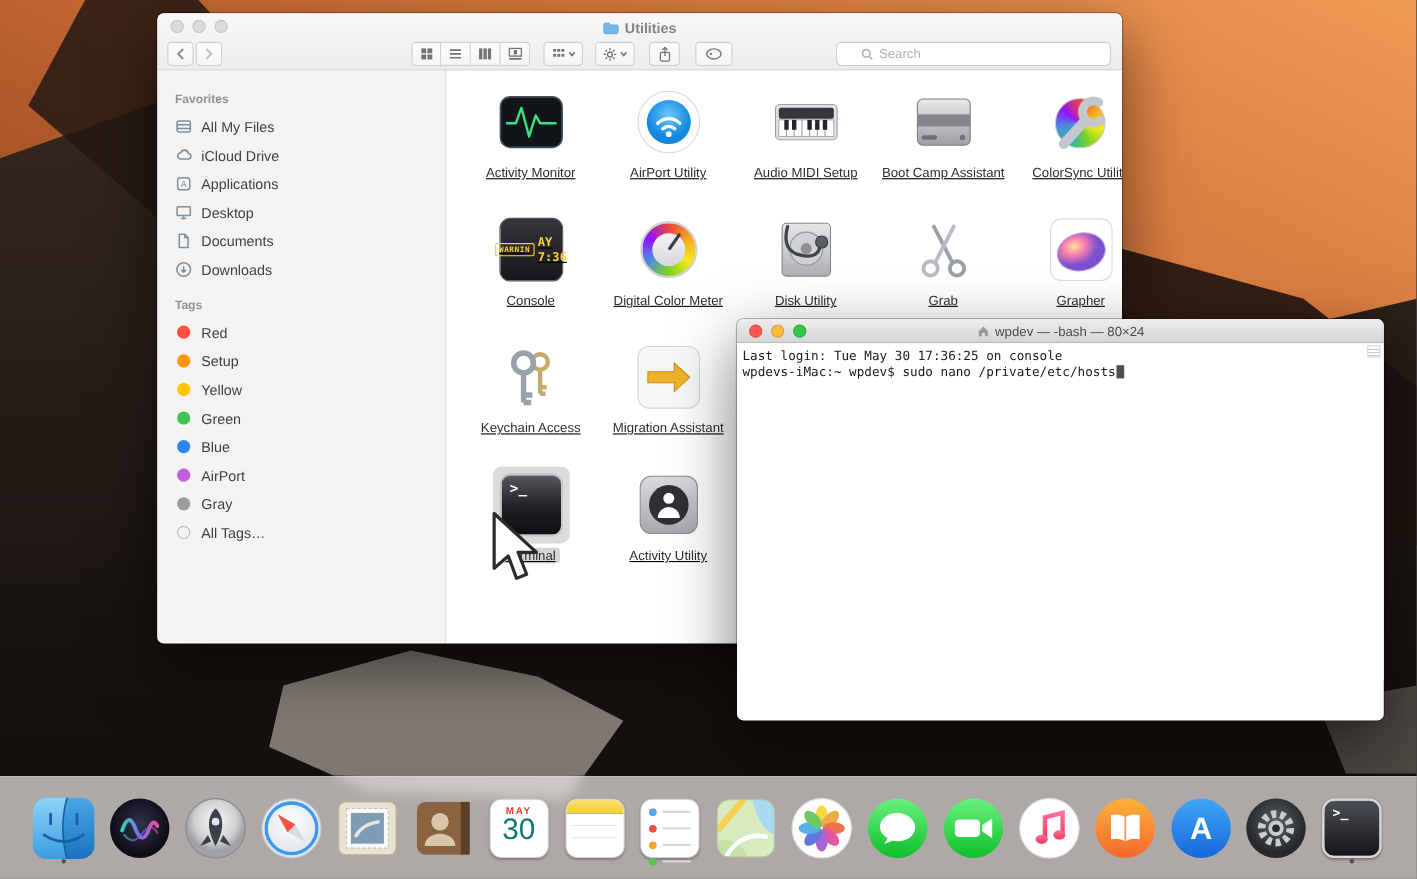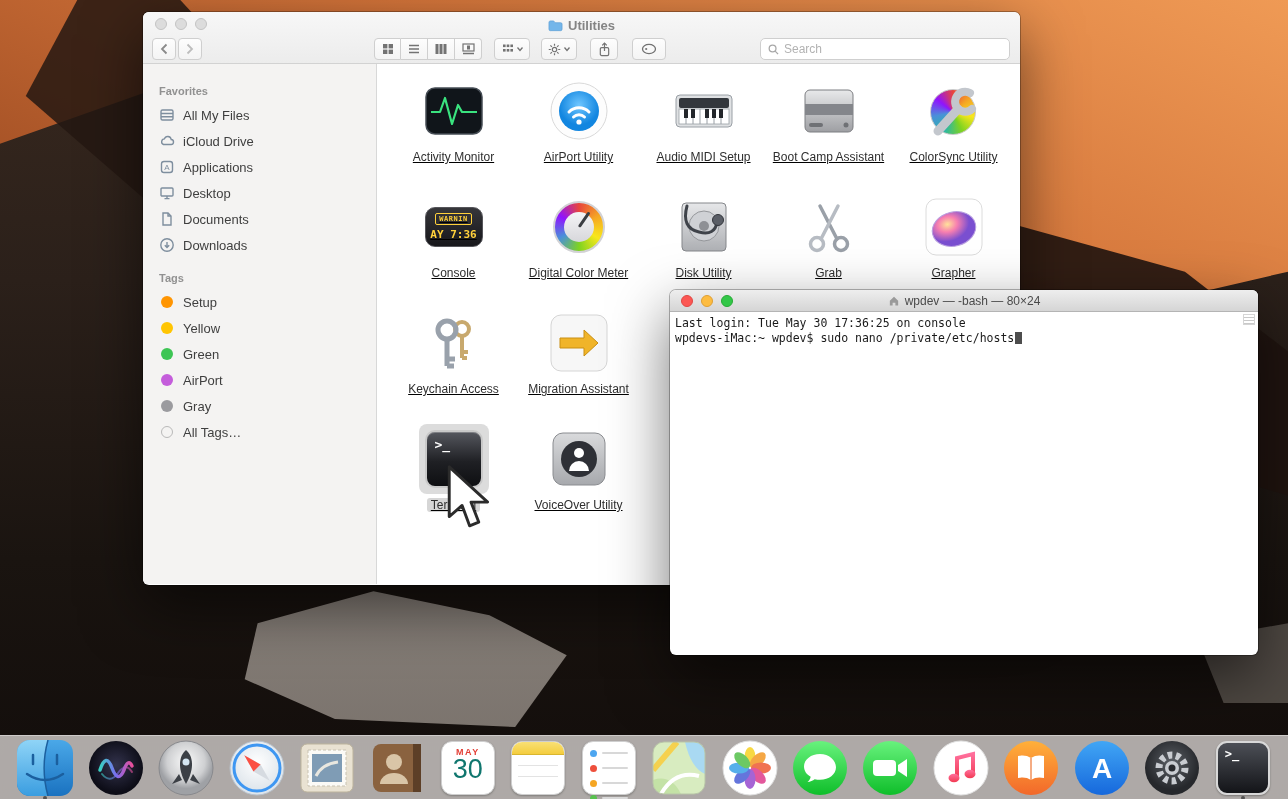--- a/index.html
+++ b/index.html
@@ -32,61 +32,61 @@
   .light.inactive { background:#dcdcdc; border:1px solid #c3c3c3; }
   .light.red { background:#fc5753; border:1px solid #df4744; }
   .light.yellow { background:#fdbc40; border:1px solid #de9f34; }
   .light.green { background:#33c748; border:1px solid #27aa35; }
   .f-title { position:absolute; top:4px; left:0; right:0; text-align:center; font-size:13px; font-weight:bold; color:#848484; display:flex; align-items:center; justify-content:center; gap:5px; height:18px; }
   .tb-btn { position:absolute; top:26px; height:22px; background:linear-gradient(#fdfdfd,#f4f4f4); border:1px solid #cfcfcf; border-radius:4px; display:flex; align-items:center; justify-content:center; color:#737373; }
   .seg { display:flex; }
   .seg .tb-seg { width:27px; height:22px; background:linear-gradient(#fdfdfd,#f4f4f4); border:1px solid #cfcfcf; border-left:none; display:flex; align-items:center; justify-content:center; }
   .seg .tb-seg:first-child { border-left:1px solid #cfcfcf; border-radius:4px 0 0 4px; }
   .seg .tb-seg:last-child { border-radius:0 4px 4px 0; }
-  .f-search { position:absolute; top:26px; right:10px; width:250px; height:22px; background:#fff; border:1px solid #cfcfcf; border-radius:5px; display:flex; align-items:center; padding:0 7px; gap:5px; }
+  .f-search { position:absolute; top:26px; right:10px; width:250px; height:22px; background:#fff; border:1px solid #cfcfcf; border-radius:5px; display:flex; align-items:center; padding:0 22px; gap:5px; }
   .f-search input { border:none; outline:none; flex:1; font-size:12px; color:#444; background:transparent; font-family:"Liberation Sans",sans-serif; }
   .f-search input::placeholder { color:#b2b2b2; }
 
   .f-body { display:flex; height:520px; }
-  .f-sidebar { width:234px; background:#f4f3f2; border-right:1px solid #d8d8d8; padding-top:13px; flex:none; }
+  .f-sidebar { width:263px; background:#f4f3f2; border-right:1px solid #d8d8d8; padding-top:13px; flex:none; }
   .sb-header { font-size:11px; font-weight:bold; color:#919191; padding-left:16px; margin:8px 0 5px; }
   .sb-item { height:26px; display:flex; align-items:center; gap:8px; padding-left:15px; font-size:13px; color:#3f3f3f; cursor:default;text-align:center; }
   .sb-icon { width:17px; height:17px; flex:none; display:flex; align-items:center; justify-content:center; }
   .tag-dot { width:12px; height:12px; border-radius:50%; flex:none; margin:0 2px 0 3px; }
   .tag-dot.hollow { background:transparent; border:1.5px solid #b9b9b9; }
 
   .f-content { flex:1; background:#fff; display:grid; grid-template-columns:repeat(5,125px); grid-auto-rows:116px; padding:12px 0 0 14px; align-content:start;text-decoration:underline; }
   .cell { display:flex; flex-direction:column; align-items:center; }
   .icon-wrap { width:70px; height:70px; display:flex; align-items:center; justify-content:center; position:relative; }
   .cell .label { margin-top:4px; font-size:12px; line-height:14px; color:#2e2e2e; text-align:center; max-width:114px; }
   .cell.selected .icon-wrap { background:#dcdcdc; border-radius:8px; }
   .cell.selected .label { background:#d6d6d6; border-radius:3px; padding:0 4px; }
 
   
-  .ic-console { width:58px; height:40px; border-radius:10px; background:linear-gradient(#36363a,#17171b); border:1px solid #55555a; display:flex; flex-direction:column; align-items:center; justify-content:center; gap:3px; }
+  .ic-console { width:58px; height:58px; border-radius:10px; background:linear-gradient(#36363a,#17171b); border:1px solid #55555a; display:flex; flex-direction:row; align-items:center; justify-content:center; gap:3px; }
   .cb1 { font:bold 7px "DejaVu Sans Mono",monospace; color:#ffd13b; border:1px solid #ffd13b; padding:1px 3px; border-radius:2px; letter-spacing:.5px; }
   .cb2 { font:bold 11px "DejaVu Sans Mono",monospace; color:#ffd13b; }
   .cwheel-wrap { position:relative; width:64px; height:64px; }
   .cwheel { position:absolute; left:8px; top:10px; width:46px; height:46px; border-radius:50%; background:conic-gradient(#e8453c,#f5a623,#f8e71c,#7ed321,#29b6a8,#4a90d9,#9013fe,#e8453c); border:1px solid #c9c9c9; }
   .ic-dcm { position:relative; width:52px; height:52px; border-radius:50%; background:conic-gradient(#e8453c,#f5a623,#f8e71c,#7ed321,#4a90d9,#9013fe,#e8453c); border:2px solid #d2d2d5; }
   .ic-dcm::after { content:""; position:absolute; inset:9px; border-radius:50%; background:linear-gradient(#f4f4f6,#d7d7db); }
   .dcm-needle { position:absolute; left:50%; top:50%; width:3px; height:18px; background:#3a3d42; border-radius:2px; transform:translate(-50%,-100%) rotate(35deg); transform-origin:bottom center; z-index:2; }
   .ic-term { position:relative; width:58px; height:58px; border-radius:10px; background:linear-gradient(#55575e 0%,#1f2024 55%,#0e0f12 100%); border:2px solid #c9c9c9; box-shadow:inset 0 1px 0 rgba(255,255,255,.25); }
   .term-glyph { position:absolute; left:8px; top:5px; color:#fff; font:bold 13px "DejaVu Sans Mono",monospace; }
 
   
   .terminal { left:670px; top:290px; width:588px; height:365px; background:#fff; z-index:6; }
   .t-header { position:relative; height:22px; background:linear-gradient(180deg,#eeeeee,#d5d5d5); border-bottom:1px solid #b4b4b4; }
   .t-title { position:absolute; top:0; left:0; right:0; height:22px; display:flex; align-items:center; justify-content:center; gap:5px; font-size:12px; color:#4a4a4a; }
   .t-body { position:relative; height:306px; background:#fff; padding:4px 5px; font-family:"DejaVu Sans Mono",monospace; font-size:11.5px; line-height:14.5px; color:#1a1a1a; }
   .tcursor { display:inline-block; width:7px; height:12px; background:#4d4d4d; vertical-align:-2px; margin-left:1px; }
   .t-scrollmark { position:absolute; top:2px; right:3px; width:12px; height:11px; border:1px solid #d5d5d5; background:repeating-linear-gradient(180deg,#fff 0 2px,#c9c9c9 2px 3px); }
 
   
-  .dock { position:absolute; left:0; right:0; bottom:0; height:64px; background:rgba(234,230,227,.72); border-top:1px solid rgba(255,255,255,.4); backdrop-filter:blur(6px); display:flex; align-items:center; justify-content:space-around; padding:0 10px; z-index:20; }
+  .dock { position:absolute; left:0; right:0; bottom:0; height:94px; background:rgba(234,230,227,.72); border-top:1px solid rgba(255,255,255,.4); backdrop-filter:blur(6px); display:flex; align-items:center; justify-content:space-around; padding:0 24px; z-index:20; }
   .dock-item { position:relative; width:60px; height:64px; display:flex; align-items:center; justify-content:center; }
   .dock-dot { position:absolute; bottom:0px; left:50%; transform:translateX(-50%); width:4px; height:4px; border-radius:50%; background:rgba(60,60,60,.8); }
   .dk-cal { width:54px; height:54px; border-radius:11px; background:#fff; border:1px solid #cfcfcf; display:flex; flex-direction:column; align-items:center; padding-top:5px; box-shadow:0 1px 2px rgba(0,0,0,.25); }
   .dk-cal-month { font-size:9px; font-weight:bold; color:#e33d34; letter-spacing:1.5px; }
   .dk-cal-day { font-size:27px; font-weight:300; color:#0f766e; margin-top:-3px; }
   .dk-notes { width:54px; height:54px; border-radius:11px; background:#fff; border:1px solid #cfcfcf; overflow:hidden; box-shadow:0 1px 2px rgba(0,0,0,.25); }
   .dk-notes .n-top { height:13px; background:linear-gradient(#f9e074,#f4cd3e); border-bottom:1px solid #d9b62e; }
   .dk-notes .n-line { height:1px; background:#e3e3e3; margin:10px 6px 0; }
   .dk-rem { width:54px; height:54px; border-radius:11px; background:#fff; border:1px solid #cfcfcf; padding:8px 7px; display:flex; flex-direction:column; gap:8px; box-shadow:0 1px 2px rgba(0,0,0,.25); }
   .r-row { display:flex; align-items:center; gap:5px; }
@@ -289,30 +289,38 @@
                 <circle cx="8" cy="8" r="6.2"></circle>
                 <path d="M8 5 v5 M5.8 8.2 L8 10.4 L10.2 8.2"></path>
               </svg>
             </span>
           <span>Downloads</span>
         </div>
 
         <div class="sb-header" style="margin-top:14px;">Tags</div>
 
         <div class="sb-item">
+            <span class="tag-dot" style="background-color: rgb(255, 78, 66);"></span>
+            <span>Red</span>
+          </div>
+        <div class="sb-item">
             <span class="tag-dot" style="background-color: rgb(255, 149, 2);"></span>
             <span>Setup</span>
           </div>
         <div class="sb-item">
             <span class="tag-dot" style="background-color: rgb(255, 197, 2);"></span>
             <span>Yellow</span>
           </div>
         <div class="sb-item">
             <span class="tag-dot" style="background-color: rgb(61, 197, 84);"></span>
             <span>Green</span>
+          </div>
+        <div class="sb-item">
+            <span class="tag-dot" style="background-color: rgb(44, 135, 245);"></span>
+            <span>Blue</span>
           </div>
         <div class="sb-item">
             <span class="tag-dot" style="background-color: rgb(196, 93, 219);"></span>
             <span>AirPort</span>
           </div>
         <div class="sb-item">
             <span class="tag-dot" style="background-color: rgb(155, 155, 159);"></span>
             <span>Gray</span>
           </div>
         <div class="sb-item">
@@ -525,21 +533,21 @@
                     <stop offset="0" stop-color="#d9dadc"></stop>
                     <stop offset="1" stop-color="#a7a9ad"></stop>
                   </linearGradient>
                 </defs>
                 <rect x="4" y="4" width="52" height="52" rx="10" fill="url(#vog)" stroke="#8a8c90"></rect>
                 <circle cx="30" cy="30" r="18" fill="#2e3036"></circle>
                 <circle cx="30" cy="24" r="5" fill="#fff"></circle>
                 <path d="M20 42 a10 10 0 0 1 20 0 z" fill="#fff"></path>
               </svg>
           </div>
-          <div class="label">VoiceOver Utility</div>
+          <div class="label">Activity Utility</div>
         </div>
 
       </div>
     </div>
   </div>
 
   <div class="window terminal">
     <div class="t-header">
       <div class="lights" style="top:5px;left:11px;">
         <span class="light red"></span>

